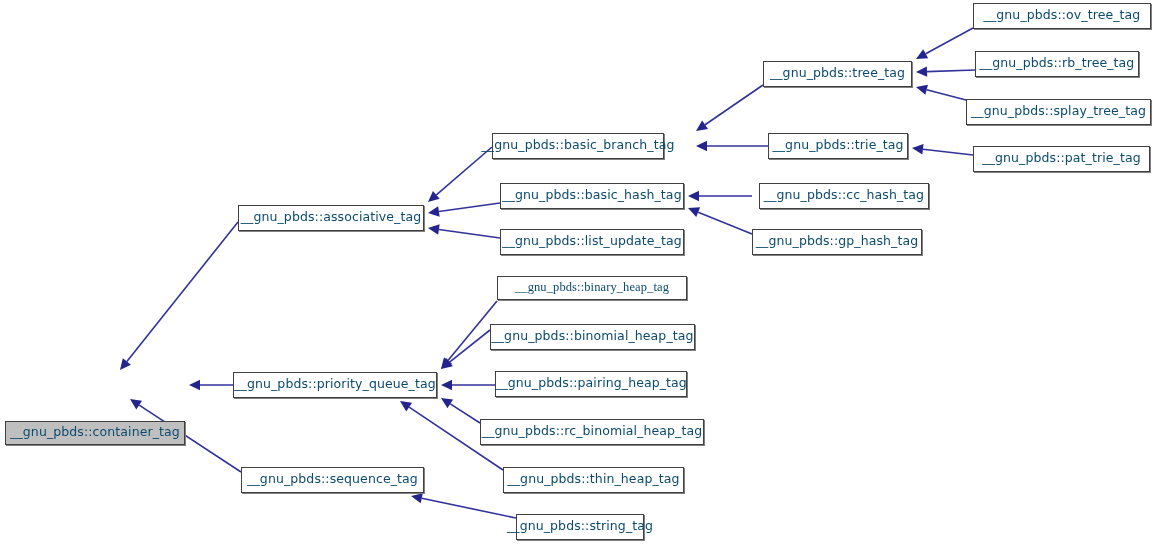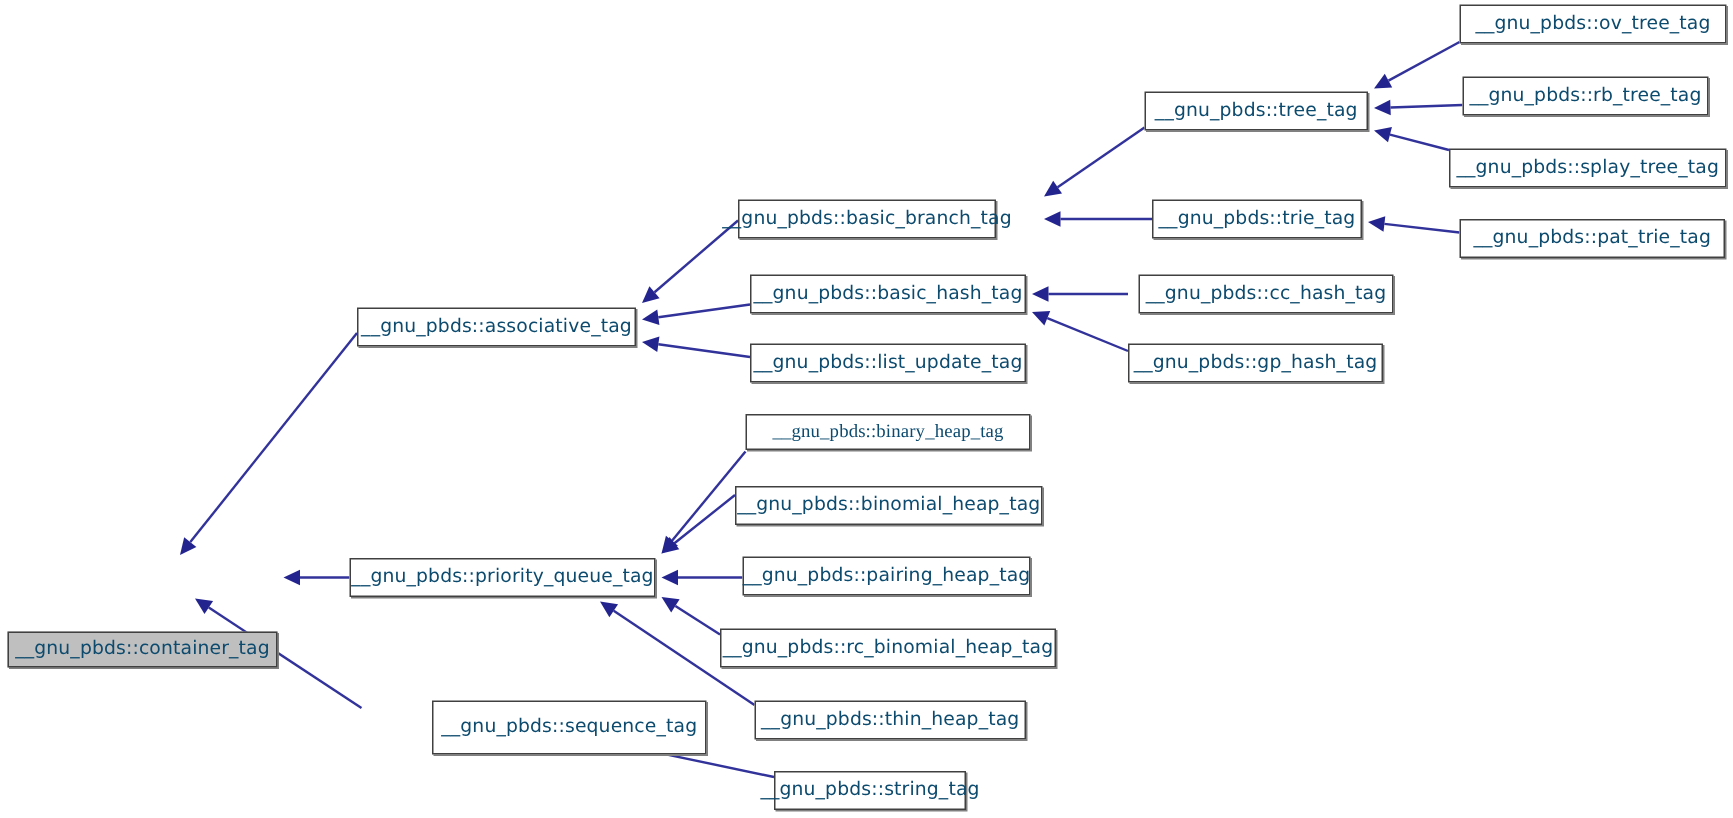--- a/index.html
+++ b/index.html
@@ -140,21 +140,21 @@
   <div id="nodes">
       <div class="node root" style="left: 5px; top: 373px; width: 180px; height: 24px; margin-top: 48px;">
         <span class="node-label">__gnu_pbds::container_tag</span>
       </div>
       <div class="node" style="left: 238px; top: 205px; width: 186px; height: 26px;">
         <span class="node-label">__gnu_pbds::associative_tag</span>
       </div>
       <div class="node" style="left: 233px; top: 372px; width: 204px; height: 26px;">
         <span class="node-label">__gnu_pbds::priority_queue_tag</span>
       </div>
-      <div class="node" style="left: 241px; top: 467px; width: 183px; height: 36px; margin-left: 47px;">
+      <div class="node" style="left: 241px; top: 467px; width: 183px; height: 26px;">
         <span class="node-label">__gnu_pbds::sequence_tag</span>
       </div>
       <div class="node" style="left: 492px; top: 133px; width: 172px; height: 26px;">
         <span class="node-label">__gnu_pbds::basic_branch_tag</span>
       </div>
       <div class="node" style="left: 500px; top: 183px; width: 184px; height: 26px;">
         <span class="node-label">__gnu_pbds::basic_hash_tag</span>
       </div>
       <div class="node" style="left: 500px; top: 229px; width: 184px; height: 26px;">
         <span class="node-label">__gnu_pbds::list_update_tag</span>

